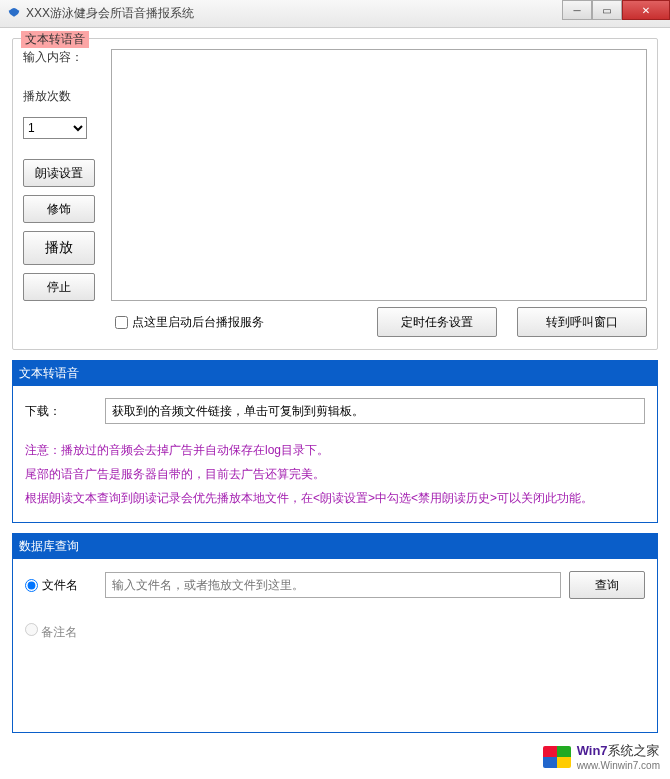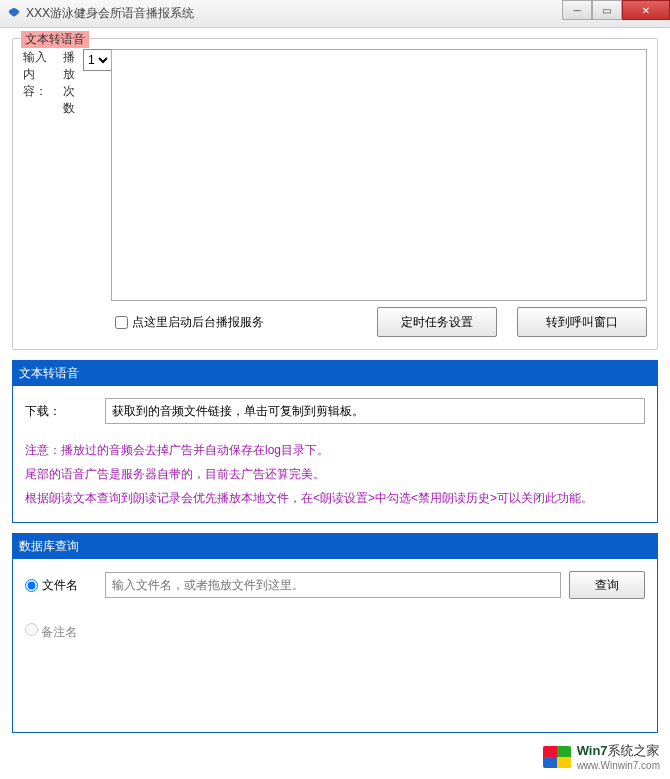--- a/index.html
+++ b/index.html
@@ -66,21 +66,21 @@
   font-size: 12px;
   color: #333;
 }
 .tts-row {
   display: flex;
   align-items: flex-start;
 }
 .left-col {
   width: 84px;
   display: flex;
-  flex-direction: row;
+  flex-direction: column;
   gap: 8px;
 }
 .lbl { color:#333; margin-bottom:4px; }
 .textarea-main {
   flex: 1;
   height: 252px;
   border: 1px solid #aaa;
   background: #fff;
   resize: none;
   font-family: inherit;
@@ -157,21 +157,21 @@
   color:#333;
 }
 .watermark .flag {
   width:28px;height:22px; position:relative;
 }
 .watermark .flag span{position:absolute;width:14px;height:11px;}
 .watermark .flag .r{background:#e13;top:0;left:0;border-top-left-radius:2px;}
 .watermark .flag .g{background:#2a2;top:0;right:0;border-top-right-radius:2px;}
 .watermark .flag .b{background:#26c;bottom:0;left:0;border-bottom-left-radius:2px;}
 .watermark .flag .y{background:#fc0;bottom:0;right:0;border-bottom-right-radius:2px;}
-.watermark .wm-text b{color:#14532d;}
+.watermark .wm-text b{color:#4c1d95;}
 .watermark .wm-sub{font-size:10px;color:#777; display:block;}
 input[type=checkbox],input[type=radio]{ margin:0; }
 </style>
 </head>
 <body>
 
 <div class="titlebar">
   <span class="app-icon">
     <svg viewBox="0 0 16 16" width="14" height="14">
         <path fill="#2a6ec9" d="M8 1C5 1 4 4 2 4c0 3 2 5 6 7 4-2 6-4 6-7-2 0-3-3-6-3z"></path>

